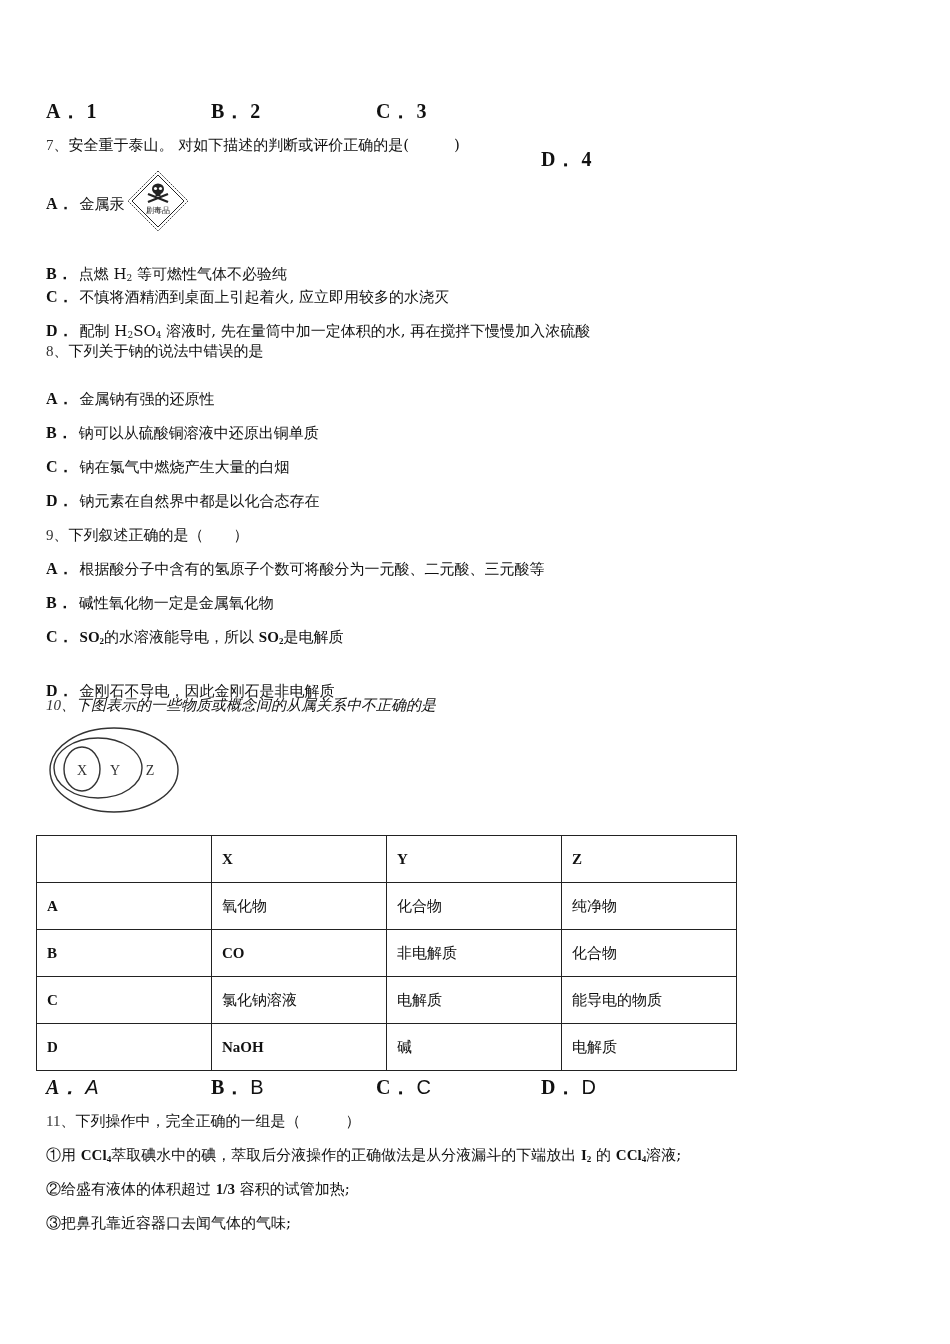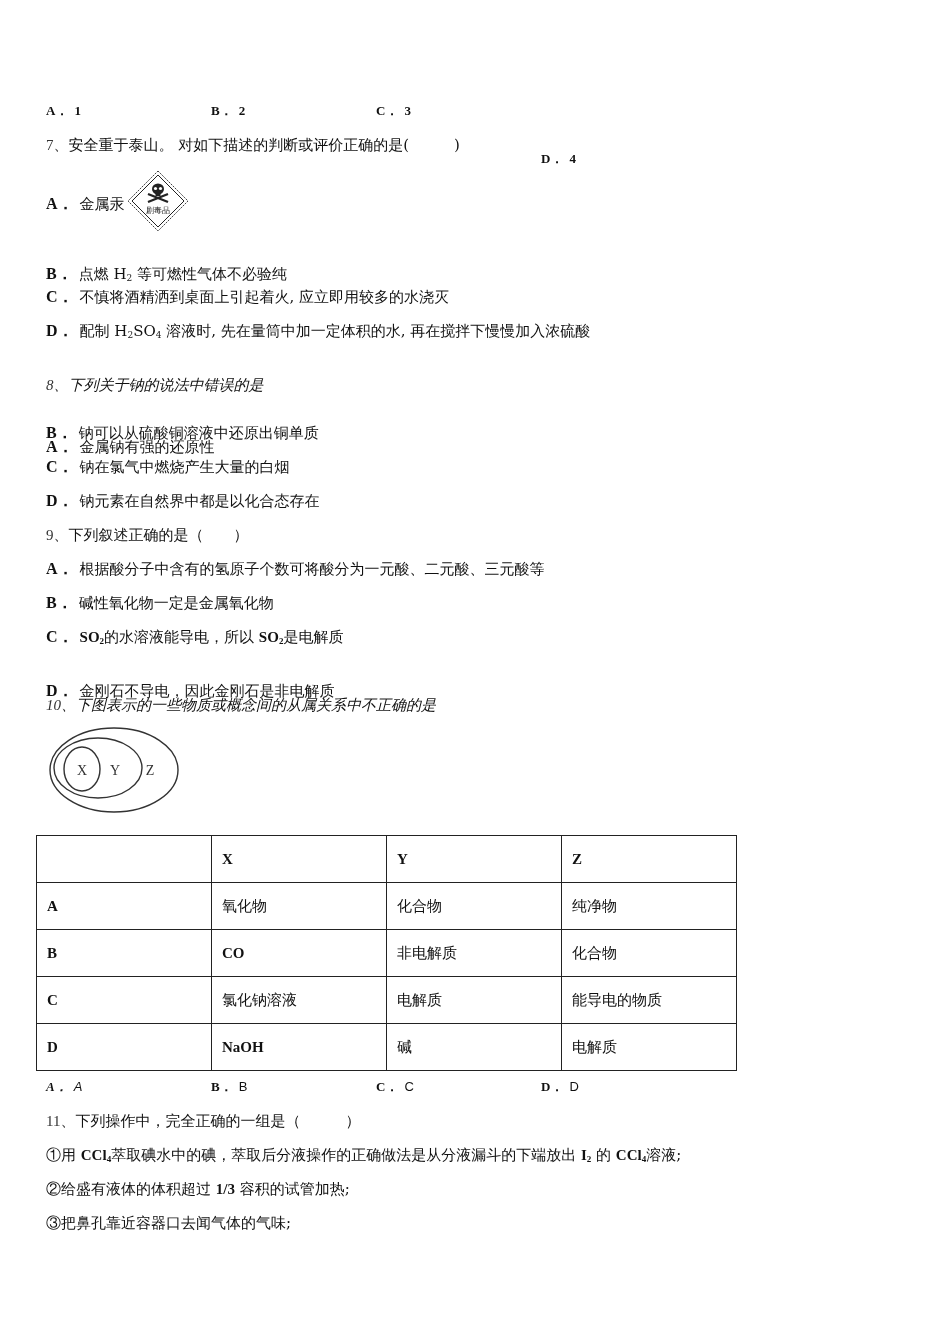--- a/index.html
+++ b/index.html
@@ -1,21 +1,21 @@
 <!DOCTYPE html>
 <html><head>
 <meta charset="utf-8">
 <style>
   html, body { margin:0; padding:0; background:#ffffff; }
   body { width:950px; height:1344px; position:relative; overflow:hidden;
          font-family:"DejaVu Serif","Liberation Serif",serif; color:#111; }
   .line { position:absolute; left:46px; font-size:15px; line-height:20px; white-space:nowrap; }
   .lbl { font-family:"Liberation Serif",serif; font-weight:bold; font-size:16px; margin-right:6px; }
   .qnum { font-family:"Liberation Serif",serif; color:#333; }
-  .opt4 { position:absolute; font-size:13px; line-height:20px; font-family:"Liberation Serif",serif; font-weight:bold; }
+  .opt4 { position:absolute; font-size:20px; line-height:20px; font-family:"Liberation Serif",serif; font-weight:bold; }
   .opt4 .v { font-weight:bold; margin-left:6px; }
   sub { font-size:9px; vertical-align:-2px; }
   .bold-en { font-family:"Liberation Serif",serif; font-weight:bold; }
   table.rel { position:absolute; left:36px; top:835px; border-collapse:collapse; }
   table.rel td { border:1px solid #222; width:164px; height:46px; padding:0 0 0 10px;
                  font-size:15px; vertical-align:middle; }
   table.rel td.en { font-family:"Liberation Serif",serif; font-weight:bold; }
   .opt-thin { font-family:"Liberation Sans",sans-serif; font-weight:normal; margin-left:6px; }
 </style>
 </head>
@@ -48,22 +48,22 @@
 <div class="line" style="top:257px;margin-top:7px;">
   <span class="lbl">B．</span><span>点燃 H</span><sub>2</sub><span> 等可燃性气体不必验纯</span>
 </div>
 <div class="line" style="top:287px;">
   <span class="lbl">C．</span><span>不慎将酒精洒到桌面上引起着火, 应立即用较多的水浇灭</span>
 </div>
 <div class="line" style="top:321px;">
   <span class="lbl">D．</span><span>配制 H</span><sub>2</sub><span>SO</span><sub>4</sub><span> 溶液时, 先在量筒中加一定体积的水, 再在搅拌下慢慢加入浓硫酸</span>
 </div>
 
-<div class="line" style="top:375px;font-style:italic;"><span class="qnum">8、</span><span>下列关于钠的说法中错误的是</span></div>
-<div class="line" style="top:389px;margin-top:48px;"><span class="lbl">A．</span><span>金属钠有强的还原性</span></div>
+<div class="line" style="top:341px;"><span class="qnum">8、</span><span>下列关于钠的说法中错误的是</span></div>
+<div class="line" style="top:389px;"><span class="lbl">A．</span><span>金属钠有强的还原性</span></div>
 <div class="line" style="top:423px;"><span class="lbl">B．</span><span>钠可以从硫酸铜溶液中还原出铜单质</span></div>
 <div class="line" style="top:457px;"><span class="lbl">C．</span><span>钠在氯气中燃烧产生大量的白烟</span></div>
 <div class="line" style="top:491px;"><span class="lbl">D．</span><span>钠元素在自然界中都是以化合态存在</span></div>
 
 <div class="line" style="top:525px;"><span class="qnum">9、</span><span>下列叙述正确的是（　　）</span></div>
 <div class="line" style="top:559px;text-align:center;"><span class="lbl">A．</span><span>根据酸分子中含有的氢原子个数可将酸分为一元酸、二元酸、三元酸等</span></div>
 <div class="line" style="top:593px;"><span class="lbl">B．</span><span>碱性氧化物一定是金属氧化物</span></div>
 <div class="line" style="top:627px;">
   <span class="lbl">C．</span><span class="bold-en">SO</span><sub class="bold-en">2</sub><span>的水溶液能导电，所以 </span><span class="bold-en">SO</span><sub class="bold-en">2</sub><span>是电解质</span>
 </div>

